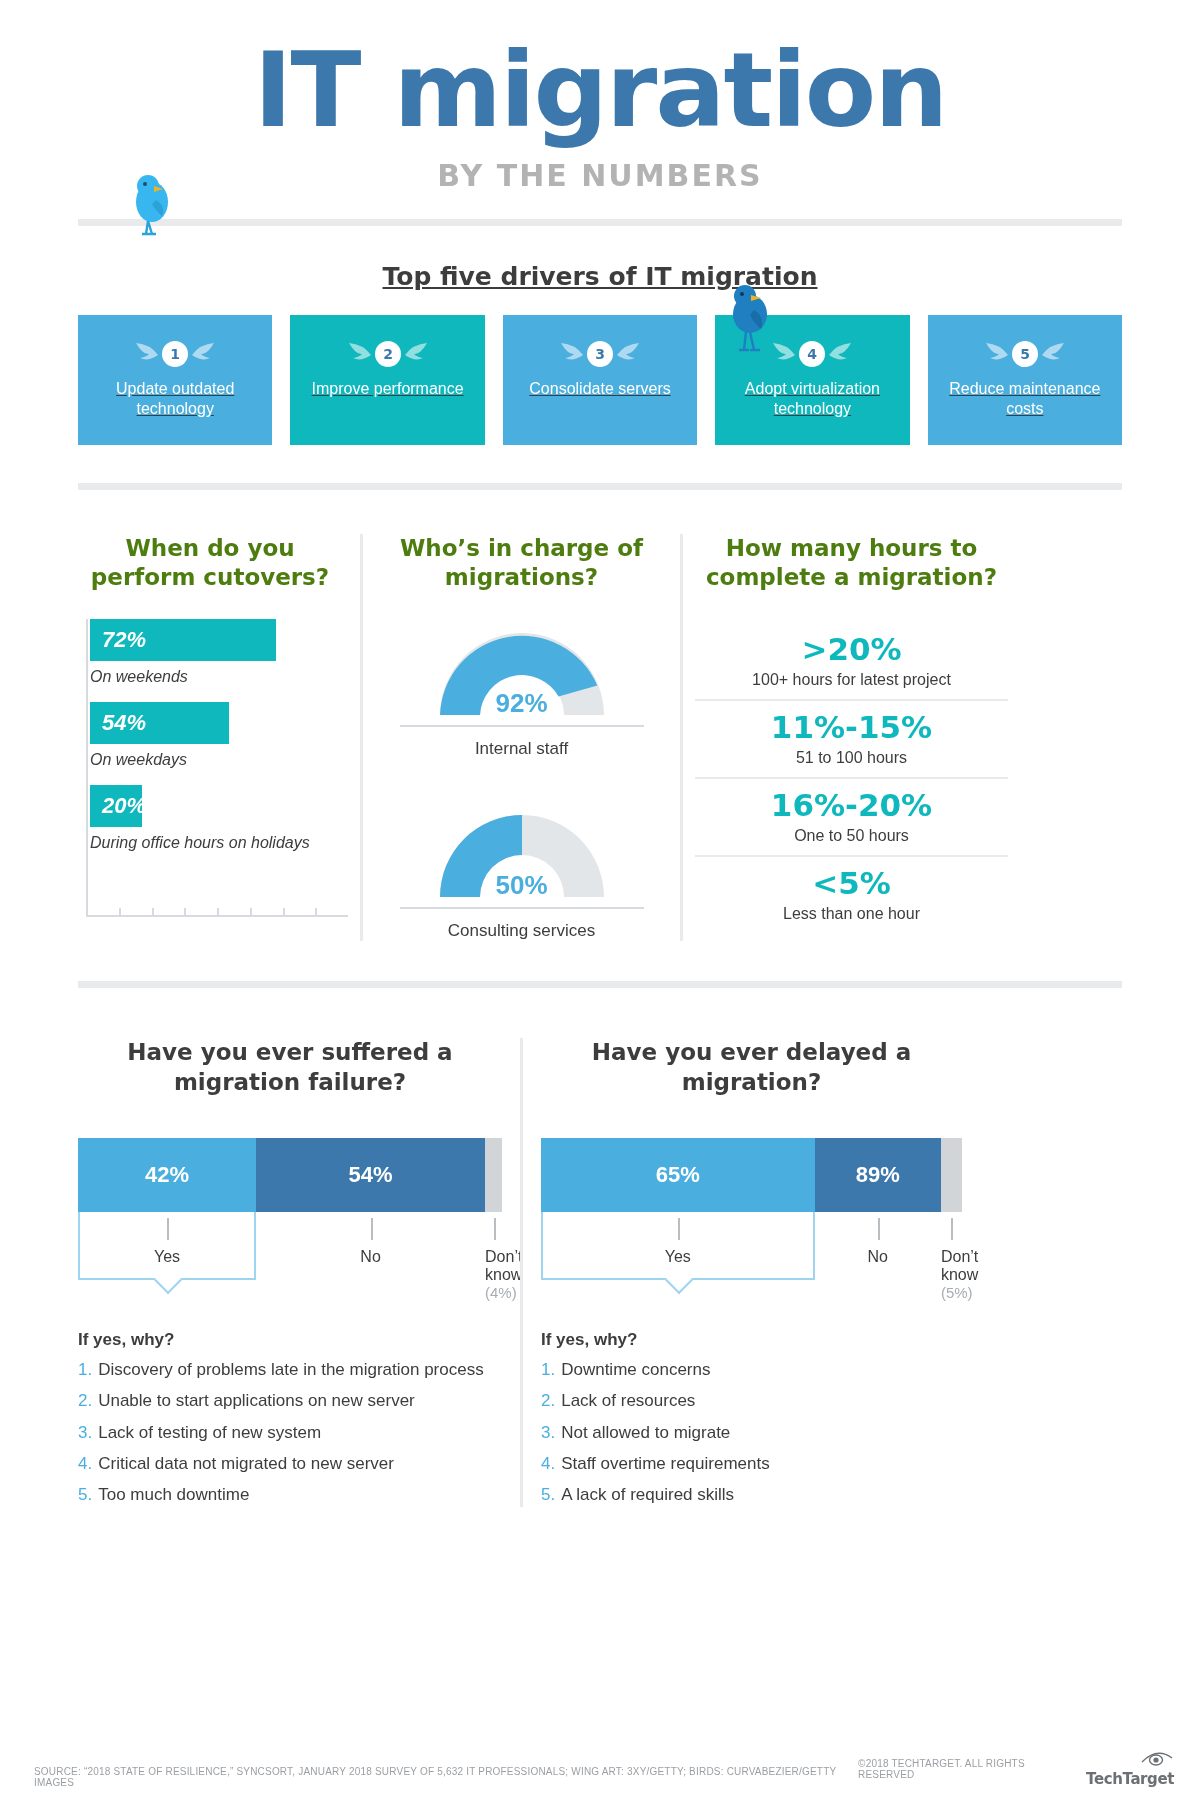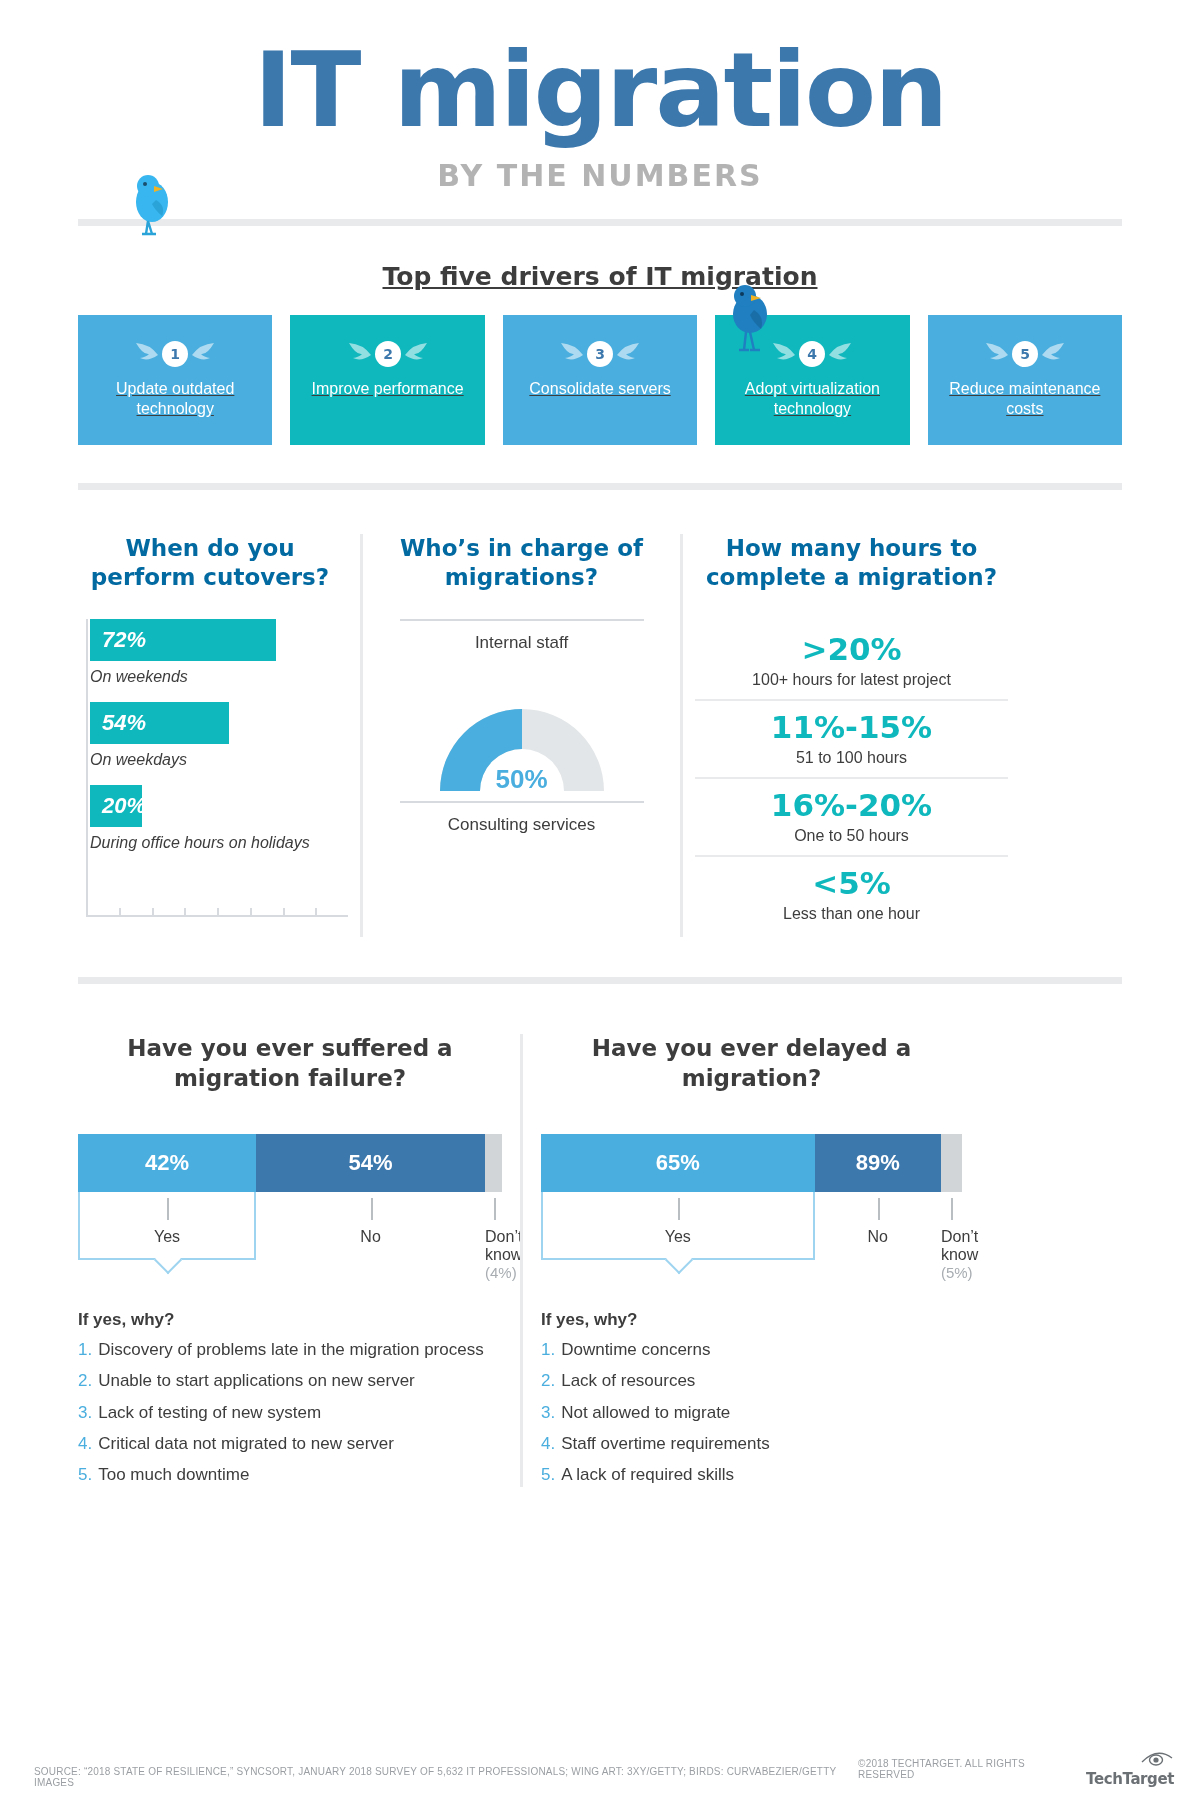--- a/index.html
+++ b/index.html
@@ -82,21 +82,21 @@
   .col { position: relative; }
   .col.c1 { width: 300px; padding: 0 12px; }
   .col.c2 { width: 320px; padding: 0 16px; border-left: 3px solid #e8eaec; }
   .col.c3 { width: 340px; padding: 0 12px; border-left: 3px solid #e8eaec; }
   .col-title {
     font-family: "DejaVu Sans", sans-serif;
     font-weight: bold;
     font-size: 23px;
     line-height: 1.28;
     text-align: center;
-    color: #0369a1;
+    color: #4d7c0f;
   }
 
   
   .barchart { margin-top: 26px; position: relative; padding-left: 18px; height: 318px; font-style: italic; }
   .axis-v { position: absolute; left: 14px; top: 0; bottom: 22px; width: 2px; background: #d7dade; }
   .axis-h { position: absolute; left: 14px; right: 0; bottom: 20px; height: 2px; background: #d7dade; }
   .ticks { position: absolute; left: 14px; right: 0; bottom: 20px; height: 9px; display: flex; }
   .ticks span { flex: 1 1 0; border-left: 2px solid #d7dade; }
   .bar-group { margin-bottom: 16px; }
   .bar {
@@ -138,21 +138,21 @@
   .qcol { width: 460px; padding: 0 18px; position: relative; }
   .qcol.right { border-left: 3px solid #e8eaec; }
   .q-title {
     font-family: "DejaVu Sans", sans-serif;
     font-weight: bold;
     font-size: 23px;
     line-height: 1.3;
     text-align: center;
     color: #3d3d3d;
   }
-  .stack { display: flex; height: 58px; margin-top: 40px; }
+  .stack { display: flex; height: 74px; margin-top: 40px; }
   .seg { display: flex; align-items: center; justify-content: center; color: #fff; font-weight: bold; font-size: 22px; }
   .seg.yes { background: #4aaede; }
   .seg.no  { background: #3d78ad; }
   .seg.dk  { background: #d2d5d8; }
   .legend { display: flex; position: relative; height: 84px; }
   .lg { position: relative; text-align: center; font-size: 16px; color: #3d3d3d; padding-top: 36px; }
   .lg .stem { position: absolute; left: 50%; top: 6px; width: 2px; height: 22px; background: #b9bec3; }
   .lg .lbl { line-height: 1.15; }
   .lg .pct { color: #a8adb2; font-size: 15px; }
   .brace { position: absolute; left: 0; top: 0; height: 68px; border: 2px solid #9ed4f0; border-top: none; }
@@ -325,20 +325,27 @@
           <div class="bar" style="width:20%">20%</div>
           <div class="bar-label">During office hours on holidays</div>
         </div>
       </div>
     </div>
 
     <div class="col c2">
       <div class="col-title">Who’s in charge of migrations?</div>
 
       <div class="gauge-wrap">
+        <div class="gauge">
+          <svg width="190" height="100" viewBox="0 0 190 100">
+            <path d="M13 96 A82 82 0 0 1 177 96 L137 96 A42 42 0 0 0 53 96 Z" fill="#e3e6e8"></path>
+            <path d="M13 96 A82 82 0 0 1 170.3 66.4 L131.6 77.6 A42 42 0 0 0 53 96 Z" fill="#4aaede"></path>
+          </svg>
+          <div class="val">92%</div>
+        </div>
         <div class="gauge-rule"></div>
         <div class="gauge-name">Internal staff</div>
       </div>
 
       <div class="gauge-wrap second">
         <div class="gauge">
           <svg width="190" height="100" viewBox="0 0 190 100">
             <path d="M13 96 A82 82 0 0 1 177 96 L137 96 A42 42 0 0 0 53 96 Z" fill="#e3e6e8"></path>
             <path d="M13 96 A82 82 0 0 1 95 14 L95 54 A42 42 0 0 0 53 96 Z" fill="#4aaede"></path>
           </svg>

